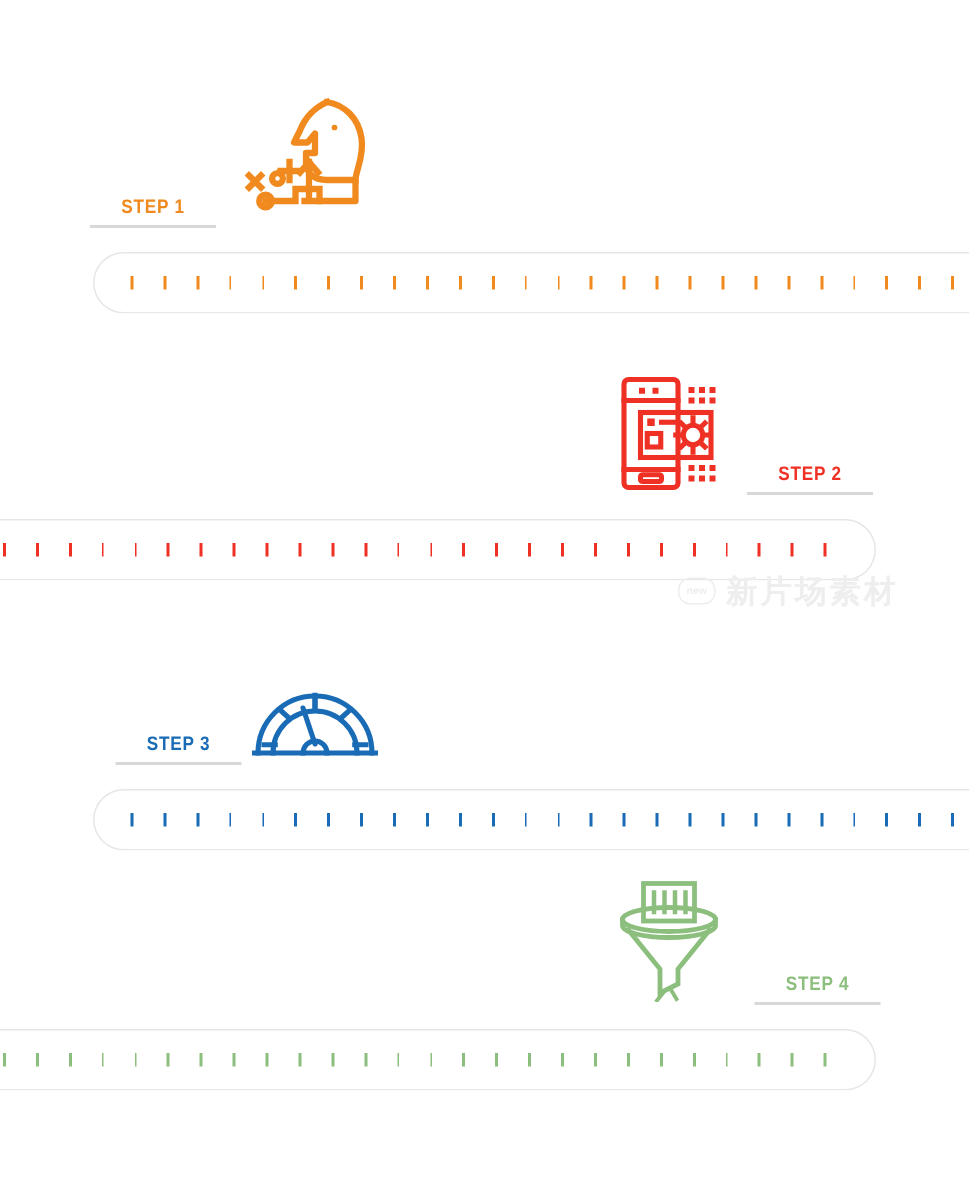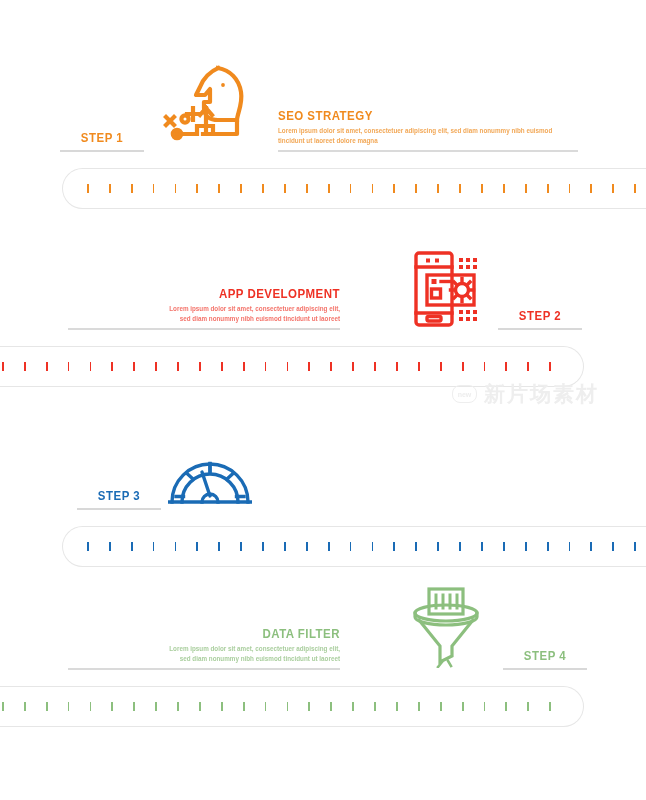--- a/index.html
+++ b/index.html
@@ -190,28 +190,20 @@
             <path d="M50 72 L50 64 L34 64 L34 72 L14 72"></path>
             <path d="M43 68 L43 46 M43 46 L37 53 M43 46 L49 53" stroke-linejoin="round"></path>
             <circle cx="14" cy="72" r="4.2"></circle>
             <circle cx="22" cy="57" r="3.6"></circle>
             <path d="M30 46 L30 58 M24 52 L36 52"></path>
             <path d="M3 55 L11 63 M11 55 L3 63"></path>
           </svg>
         </span>
       </div>
 
-      <div class="text-wrap align-left" style="left:278px; width:300px;">
-        <div class="text-title" style="color:#F08A1E;">SEO STRATEGY</div>
-        <div class="text-body" style="color:#F2A857;">
-          <div>Lorem ipsum dolor sit amet, consectetuer adipiscing elit, sed diam nonummy nibh euismod</div>
-          <div>tincidunt ut laoreet dolore magna</div>
-        </div>
-        <div class="text-rule"></div>
-      </div>
 
     </div>
 
     <div class="bar cap-left" style="left:62px; width:600px; top:108px;">
       <div class="ticks" style="left:24px;">
           <span class="tick" style="background: rgb(240, 138, 30);"></span>
           <span class="tick-gap"></span>
           <span class="tick" style="background: rgb(240, 138, 30);"></span>
           <span class="tick-gap"></span>
           <span class="tick" style="background: rgb(240, 138, 30);"></span>
@@ -298,28 +290,20 @@
                 <rect x="60" y="60" width="4" height="4"></rect>
                 <rect x="67" y="60" width="4" height="4"></rect>
               <rect x="53" y="67" width="4" height="4"></rect>
                 <rect x="60" y="67" width="4" height="4"></rect>
                 <rect x="67" y="67" width="4" height="4"></rect>
             </g>
           </svg>
         </span>
       </div>
 
-      <div class="text-wrap align-right" style="left:68px; width:272px;">
-        <div class="text-title" style="color:#EE3124;">APP DEVELOPMENT</div>
-        <div class="text-body" style="color:#F4736A;">
-          <div>Lorem ipsum dolor sit amet, consectetuer adipiscing elit,</div>
-          <div>sed diam nonummy nibh euismod tincidunt ut laoreet</div>
-        </div>
-        <div class="text-rule"></div>
-      </div>
 
     </div>
 
     <div class="bar cap-right" style="left:-16px; width:600px; top:108px;">
       <div class="ticks" style="left:18px;">
           <span class="tick" style="background: rgb(238, 49, 36);"></span>
           <span class="tick-gap"></span>
           <span class="tick" style="background: rgb(238, 49, 36);"></span>
           <span class="tick-gap"></span>
           <span class="tick" style="background: rgb(238, 49, 36);"></span>
@@ -469,28 +453,20 @@
             <ellipse cx="39" cy="29" rx="31" ry="8"></ellipse>
             <path d="M8 29 L8 33 C8 37.4 21.9 41 39 41 C56.1 41 70 37.4 70 33 L70 29"></path>
             <path d="M12 36 L33 62 L33 78 L45 72 L45 62 L66 36"></path>
             <rect x="22" y="5" width="34" height="25"></rect>
             <path d="M29 11 L29 24 M36 11 L36 24 M43 11 L43 24 M50 11 L50 24" stroke-width="3"></path>
             <path d="M35 78 L31 83 M41 77 L44 82" stroke-width="2.6"></path>
           </svg>
         </span>
       </div>
 
-      <div class="text-wrap align-right" style="left:68px; width:272px;">
-        <div class="text-title" style="color:#8CBF7E;">DATA FILTER</div>
-        <div class="text-body" style="color:#A9CE9D;">
-          <div>Lorem ipsum dolor sit amet, consectetuer adipiscing elit,</div>
-          <div>sed diam nonummy nibh euismod tincidunt ut laoreet</div>
-        </div>
-        <div class="text-rule"></div>
-      </div>
 
     </div>
 
     <div class="bar cap-right" style="left:-16px; width:600px; top:108px;">
       <div class="ticks" style="left:18px;">
           <span class="tick" style="background: rgb(140, 191, 126);"></span>
           <span class="tick-gap"></span>
           <span class="tick" style="background: rgb(140, 191, 126);"></span>
           <span class="tick-gap"></span>
           <span class="tick" style="background: rgb(140, 191, 126);"></span>

